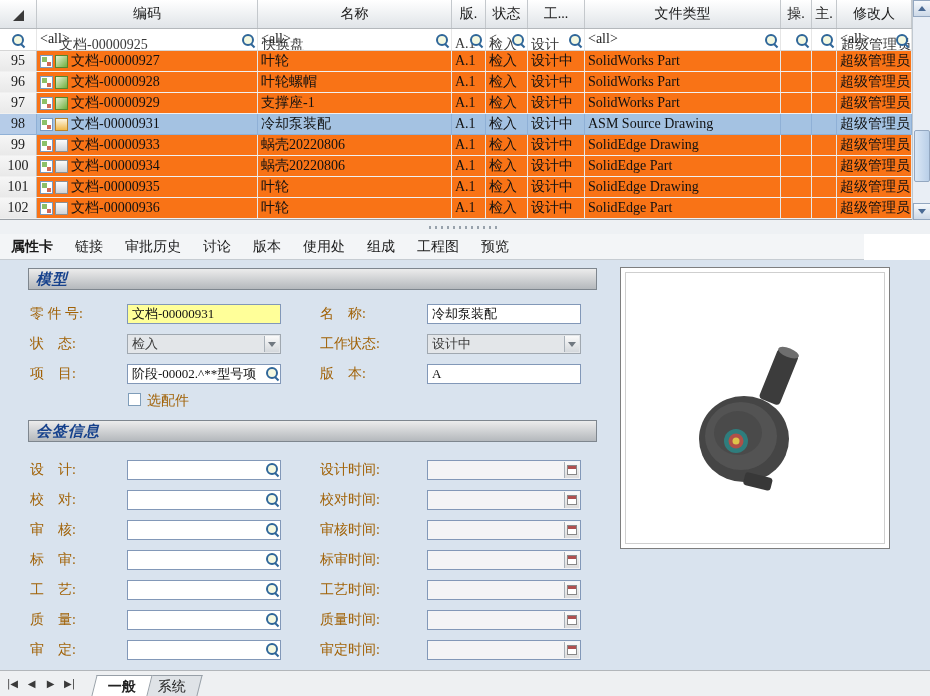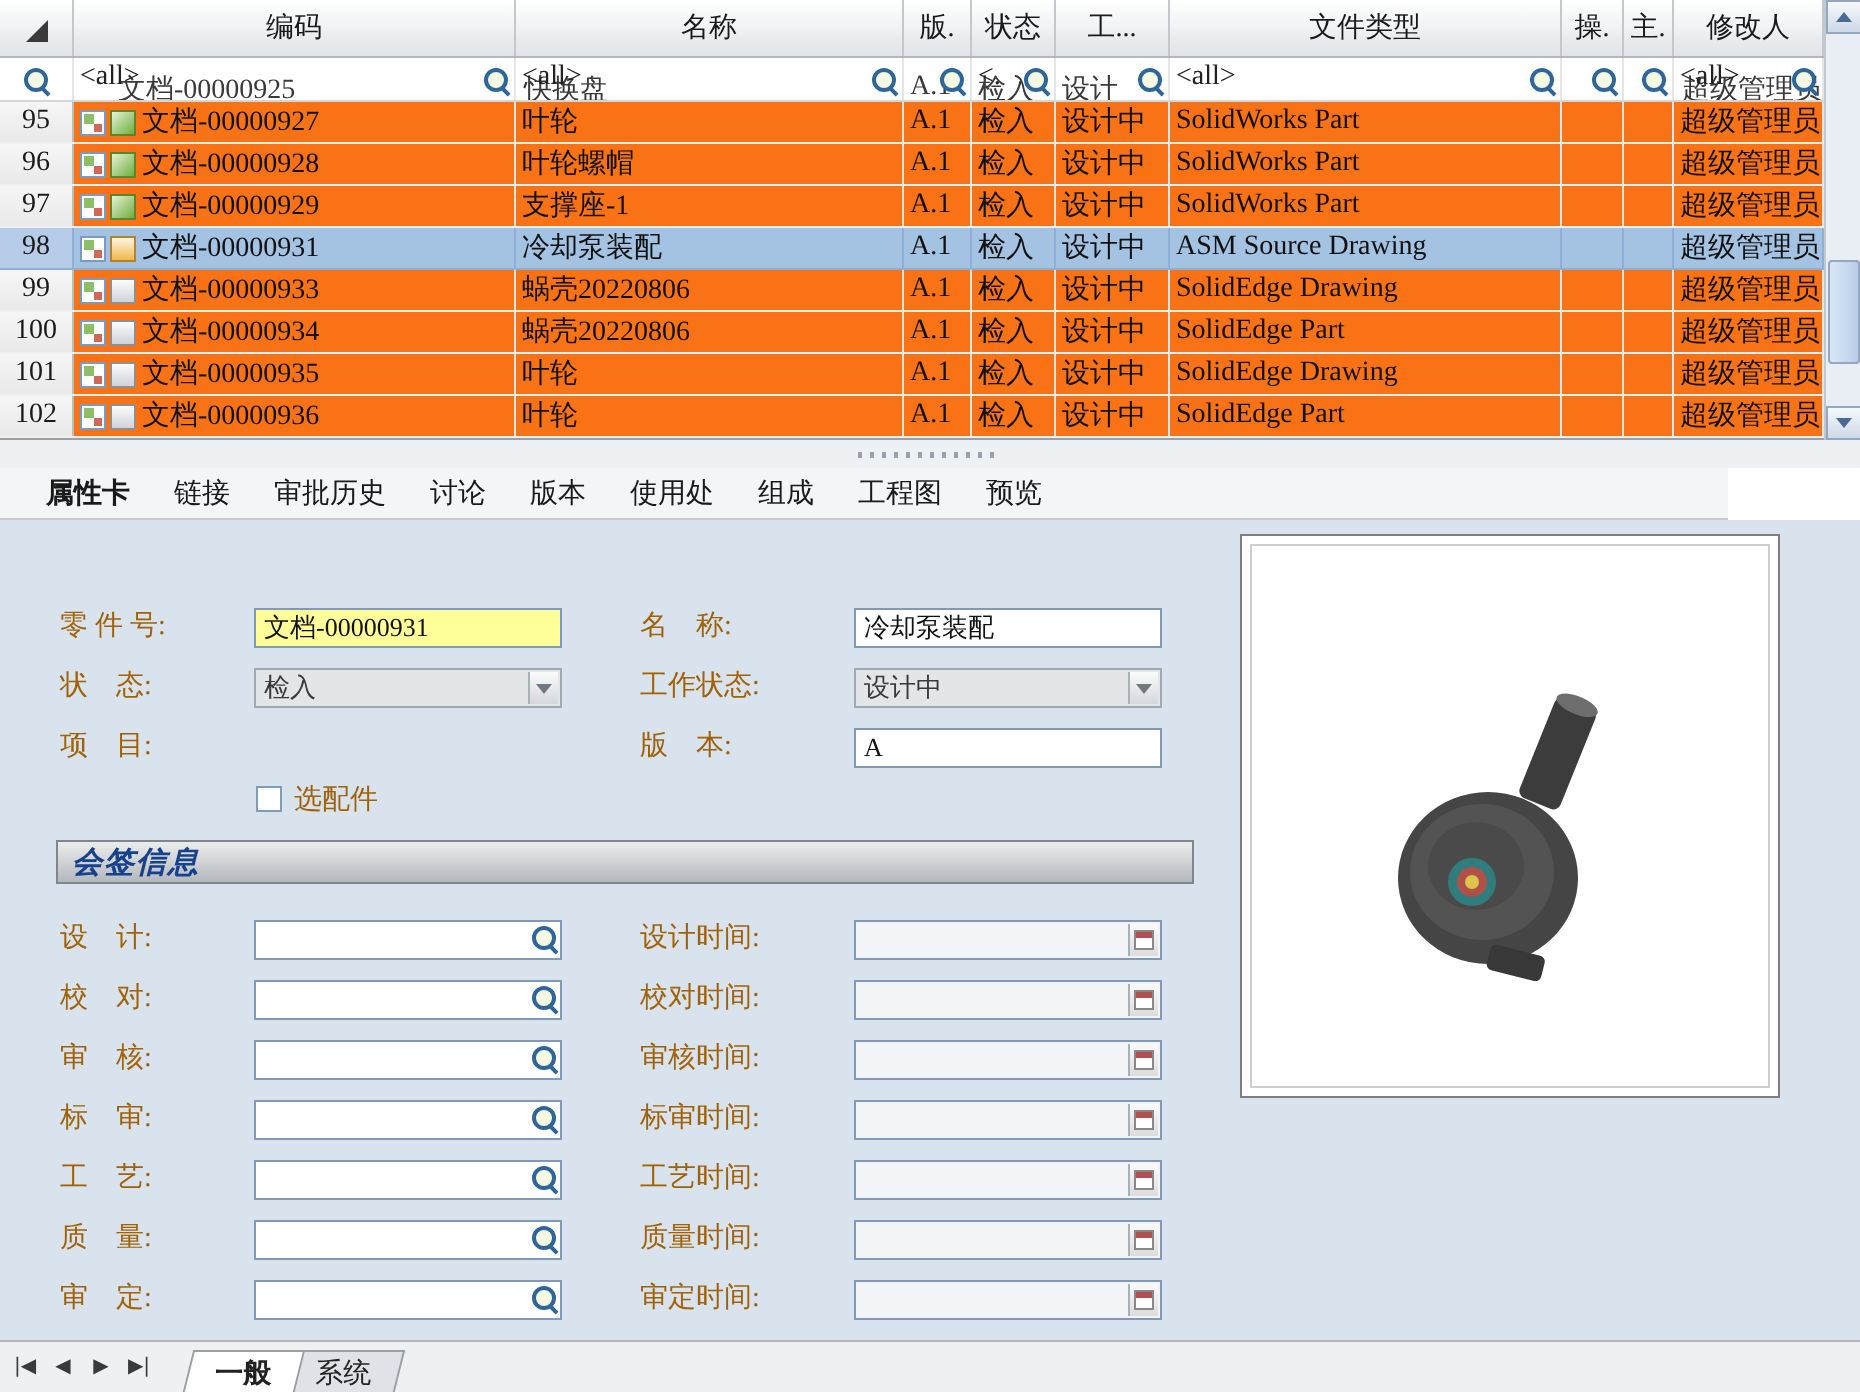--- a/index.html
+++ b/index.html
@@ -40,21 +40,21 @@
   #vscroll{position:absolute;left:912px;top:0;width:18px;height:220px;background:#e9eef5;border-left:1px solid #c0c8d0}
   .sbtn{position:absolute;left:0;width:18px;height:17px;background:linear-gradient(#f6f9fc,#cdd9e8);border:1px solid #93a7c0;display:flex;align-items:center;justify-content:center}
   .sb-up{top:0}.sb-down{bottom:0}
   .tri-up{width:0;height:0;border-left:4px solid transparent;border-right:4px solid transparent;border-bottom:5px solid #4a6a94}
   .tri-down{width:0;height:0;border-left:4px solid transparent;border-right:4px solid transparent;border-top:5px solid #4a6a94}
   #sthumb{position:absolute;left:1px;top:130px;width:16px;height:52px;background:linear-gradient(90deg,#dbe7f5,#b9cfe8);border:1px solid #93a7c0;border-radius:2px}
 
   
   #splitter{position:absolute;left:0;top:220px;width:930px;height:14px;background:#eef1f4;display:flex;align-items:center;justify-content:center}
   .grip{width:72px;height:3px;background:repeating-linear-gradient(90deg,#98a2ac 0 2px,transparent 2px 6px)}
-  #tabsbar{position:absolute;left:0;top:234px;width:864px;height:26px;background:#f3f5f7;border-bottom:1px solid #c6ccd2;display:flex;align-items:center;padding-left:12px}
+  #tabsbar{position:absolute;left:0;top:234px;width:864px;height:26px;background:#f3f5f7;border-bottom:1px solid #c6ccd2;display:flex;align-items:center;}
   .tab{padding:3px 11px;color:#1a1a1a;cursor:pointer;white-space:nowrap}
   .tab.active{font-weight:bold}
 
   
   #form{position:absolute;left:0;top:260px;width:930px;height:410px;background:#d9e3ee}
   .secbar{position:absolute;left:28px;width:569px;height:22px;background:linear-gradient(#ececec,#b4b8bc);border:1px solid #7e868e;display:flex;align-items:center;padding-left:7px}
   .sectitle{font-weight:bold;font-style:italic;color:#16418c;font-size:15px;letter-spacing:1px}
   .flabel{position:absolute;height:20px;line-height:20px;color:#a16207;white-space:nowrap}
   .fld{position:absolute;width:154px;height:20px;background:#fff;border:1px solid #8298b8;padding:1px 17px 1px 4px;line-height:16px;overflow:hidden;white-space:nowrap;font-size:13px}
   .fld.yellow{background:#ffff99}
@@ -293,20 +293,23 @@
   <span class="tab">讨论</span>
   <span class="tab">版本</span>
   <span class="tab">使用处</span>
   <span class="tab">组成</span>
   <span class="tab">工程图</span>
   <span class="tab">预览</span>
 </div>
 
 <div id="form">
 
+  <div class="secbar" style="top:8px">
+    <span class="sectitle">模型</span>
+  </div>
 
   <span class="flabel" style="left:30px;top:44px;width:92px">零 件 号:</span>
   <div class="fld yellow" style="left:127px;top:44px">文档-00000931</div>
   <span class="flabel" style="left:320px;top:44px;width:100px">名　称:</span>
   <div class="fld" style="left:427px;top:44px">冷却泵装配</div>
 
   <span class="flabel" style="left:30px;top:74px;width:92px">状　态:</span>
   <div class="fld disabled" style="left:127px;top:74px">
     <span>检入</span>
     <span class="dd-btn">
@@ -315,20 +318,24 @@
   </div>
   <span class="flabel" style="left:320px;top:74px;width:100px">工作状态:</span>
   <div class="fld disabled" style="left:427px;top:74px">
     <span>设计中</span>
     <span class="dd-btn">
         <span class="dd-arrow"></span>
       </span>
   </div>
 
   <span class="flabel" style="left:30px;top:104px;width:92px">项　目:</span>
+  <div class="fld" style="left:127px;top:104px">
+    <span>阶段-00002.^**型号项</span>
+    <span class="mag mag-btn"></span>
+  </div>
   <span class="flabel" style="left:320px;top:104px;width:100px">版　本:</span>
   <div class="fld" style="left:427px;top:104px">A</div>
 
   <span class="chk" style="left:128px;top:133px"></span>
   <span class="flabel" style="left:147px;top:131px;width:80px">选配件</span>
 
   <div class="secbar" style="top:160px">
     <span class="sectitle">会签信息</span>
   </div>
 

